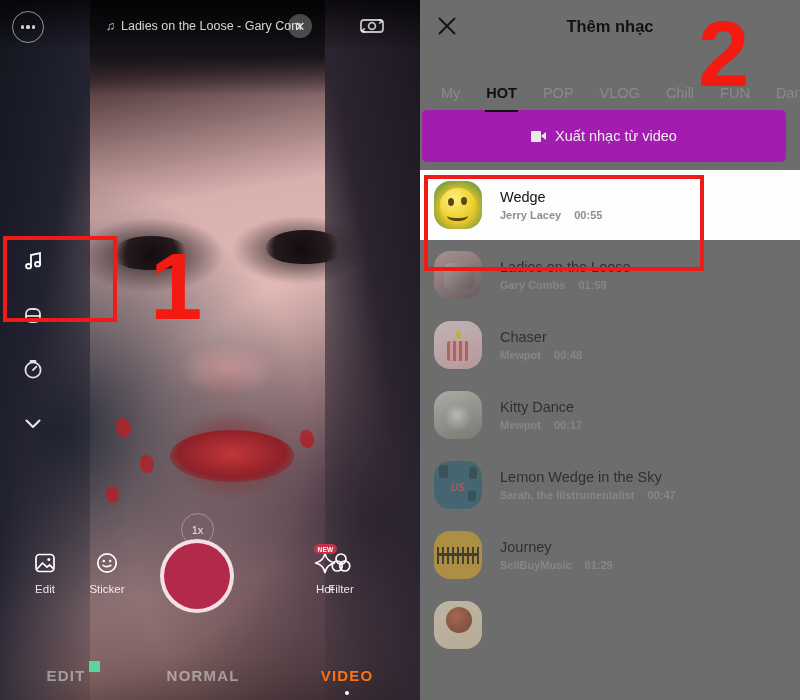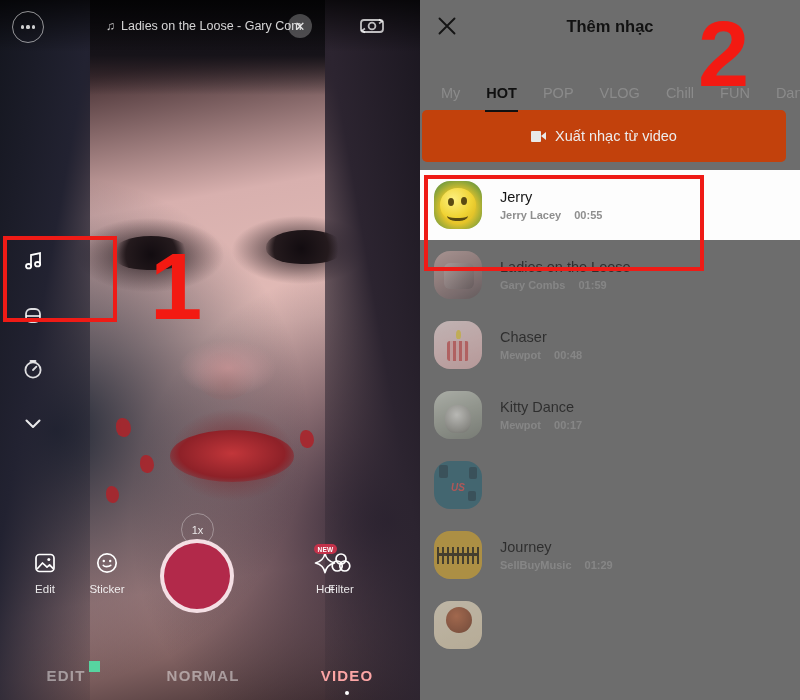--- a/index.html
+++ b/index.html
@@ -75,36 +75,36 @@
   .t-sticker{left:76px;top:14px;text-align:center;}
   .t-hot{left:294px;top:14px;}
   .t-filter{left:310px;top:14px;}
   .newbadge{position:absolute;top:-5px;right:2px;background:#c3324a;color:#fff;font-size:6.5px;
     font-weight:700;padding:1.5px 3.5px;border-radius:6px;letter-spacing:.3px;}
   .shutter{position:absolute;left:160px;top:4px;width:74px;height:74px;border-radius:50%;
     background:#b2294a;border:4px solid rgba(255,255,255,.85);box-sizing:border-box;}
   .modes{position:absolute;left:0;bottom:16px;width:420px;display:flex;align-items:center;
     justify-content:space-around;padding:0 6px;box-sizing:border-box;}
   .mode{font-size:15px;letter-spacing:1.2px;color:rgba(255,255,255,.45);position:relative;font-weight:600;}
-  .mode.active{color:#fca5a5;}
+  .mode.active{color:#f97316;}
   .mode .dot{position:absolute;left:50%;transform:translateX(-50%);bottom:-11px;width:4px;height:4px;
     border-radius:50%;background:#fff;}
   .mode .sq{position:absolute;right:-14px;top:-6px;width:11px;height:11px;background:#57d4a0;}
 
   
   .sheet{position:relative;width:380px;height:700px;background:#6d6d6d;overflow:hidden;}
   .sheet-head{height:52px;display:flex;align-items:center;position:relative;}
   .x-btn{position:absolute;left:14px;top:13px;width:26px;height:26px;color:#141414;
     display:flex;align-items:center;justify-content:center;}
   .sheet-title{width:100%;text-align:center;font-size:16.5px;color:#121212;font-weight:600;}
   .tabs{height:46px;display:flex;align-items:center;gap:0;padding-left:8px;}
   .tab{position:relative;padding:0 13px;font-size:14.5px;color:#8b8b8b;white-space:nowrap;margin-top:36px;}
   .tab.active{color:#101010;font-weight:700;}
   .tab.active .ul{position:absolute;left:12px;right:12px;bottom:-11px;height:2.5px;background:#101010;}
-  .extract{margin:12px 14px 0 2px;height:52px;border-radius:5px;background:#c2410c;
+  .extract{margin:12px 14px 0 2px;height:52px;border-radius:5px;background:#a21caf;
     display:flex;align-items:center;justify-content:center;gap:9px;}
   .extract .cam{width:15px;height:11px;position:relative;}
   .extract .cam .b{position:absolute;left:0;top:0;width:10px;height:11px;background:#e8e8e8;border-radius:1px;}
   .extract .cam .t{position:absolute;right:0;top:1.5px;width:0;height:0;
     border-top:4px solid transparent;border-bottom:4px solid transparent;border-right:5px solid #e8e8e8;}
   .extract .txt{color:#ededed;font-size:14.5px;}
 
   .list{margin-top:8px;}
   .row{height:70px;display:flex;align-items:center;padding:0 14px;box-sizing:border-box;}
   .row.sel{background:#fdfdfd;}
@@ -326,21 +326,21 @@
     <div class="list">
 
       <div class="row sel">
         <div class="thumb th-smiley">
           <span class="face"></span>
             <span class="e1"></span>
             <span class="e2"></span>
             <span class="mo"></span>
         </div>
         <div class="meta">
-          <div class="tname">Jerry</div>
+          <div class="tname">Wedge</div>
           <div class="tsub">
             <span>Jerry Lacey</span>
             <span class="dur">00:55</span>
           </div>
         </div>
       </div>
 
       <div class="row dim">
         <div class="thumb th-ladies">
             <span class="s"></span>
@@ -381,20 +381,27 @@
         </div>
       </div>
 
       <div class="row dim">
         <div class="thumb th-lemon">
           <span class="bl"></span>
             <span class="br"></span>
             <span class="lg">US</span>
             <span class="bb"></span>
         </div>
+        <div class="meta">
+          <div class="tname">Lemon Wedge in the Sky</div>
+          <div class="tsub">
+            <span>Sarah, the Illstrumentalist</span>
+            <span class="dur">00:47</span>
+          </div>
+        </div>
       </div>
 
       <div class="row dim">
         <div class="thumb th-journey">
             <span class="w"></span>
             <span class="w2"></span>
           </div>
         <div class="meta">
           <div class="tname">Journey</div>
           <div class="tsub">

